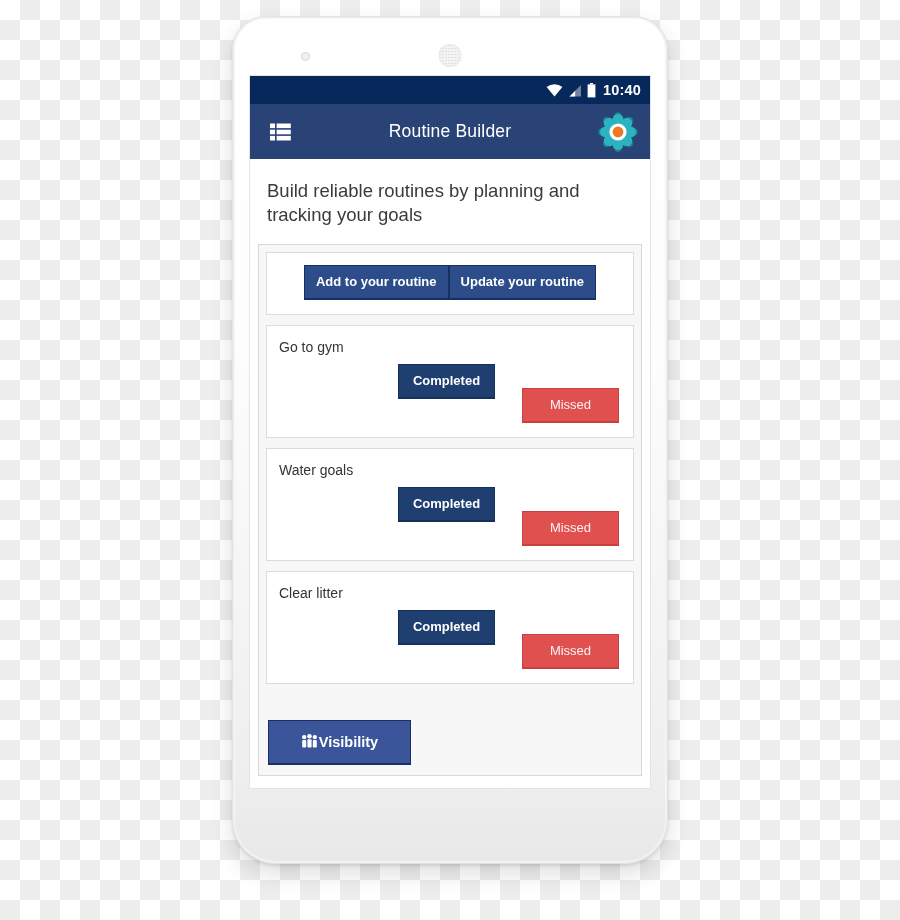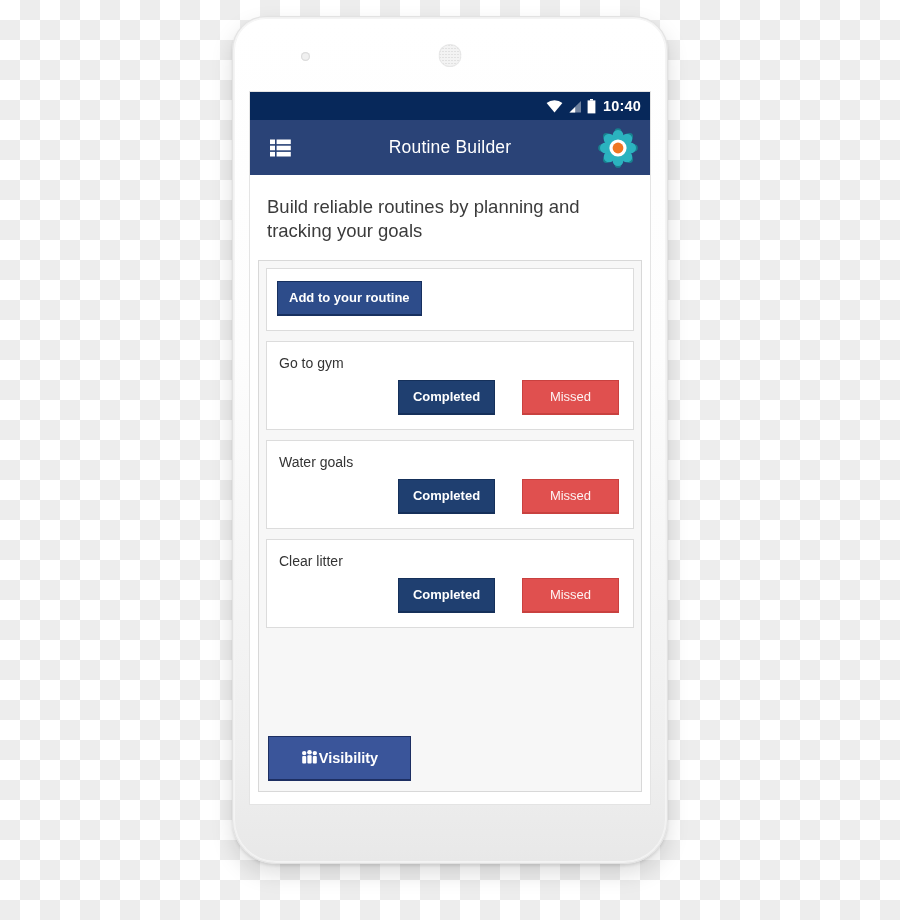--- a/index.html
+++ b/index.html
@@ -62,21 +62,21 @@
     height: 9px;
     border-radius: 50%;
     background: #f0f0f0;
     box-shadow: inset 0 0 0 1.2px #dcdcdc;
   }
 
   
   #phone-screen {
     position: absolute;
     left: 18px;
-    top: 76px;
+    top: 60px;
     width: 400px;
     height: 712px;
     background: #eab308;
     overflow: hidden;
     box-shadow: 0 0 0 1px #e4e4e4;
   }
 
   
   #status-bar {
     height: 28px;
@@ -161,21 +161,21 @@
   .card {
     background: #ffffff;
     border: 1px solid #dcdcdc;
     box-sizing: border-box;
     margin-bottom: 10px;
   }
 
   #action-card {
     padding: 12px 10px 14px 10px;
     display: flex;
-    justify-content: space-between;
+    justify-content: center;
   }
 
   .routine-card {
     padding: 13px 12px 14px 12px;
   }
   .routine-title {
     font-size: 14px;
     color: #333333;
     margin-bottom: 9px;
   }
@@ -218,20 +218,21 @@
   }
   .btn-missed {
     background: #e0504f;
     border: 1px solid #c9413f;
     border-bottom-width: 2px;
     width: 97px;
     height: 35px;
     font-weight: normal;
     font-size: 13px;
     color: #fdf2f2;
+    margin-top: 24px;
   }
 
   #footer-bar {
     display: flex;
     align-items: center;
     justify-content: space-between;
     padding: 6px 2px 3px 2px;
     margin-top: auto;
   }
   #visibility-button {
@@ -330,20 +331,21 @@
     <div id="screen-body">
 
       <div id="intro-block">
         <div id="intro-text">Build reliable routines by planning and tracking your goals</div>
       </div>
 
       <div id="panel">
 
         <div class="card" id="action-card">
           <button class="btn btn-primary">Add to your routine</button>
+          <button class="btn btn-primary">Update your routine</button>
         </div>
 
         <div class="card routine-card">
           <div class="routine-title">Go to gym</div>
           <div class="routine-actions">
             <button class="btn btn-completed">Completed</button>
             <button class="btn btn-missed">Missed</button>
           </div>
         </div>
 

